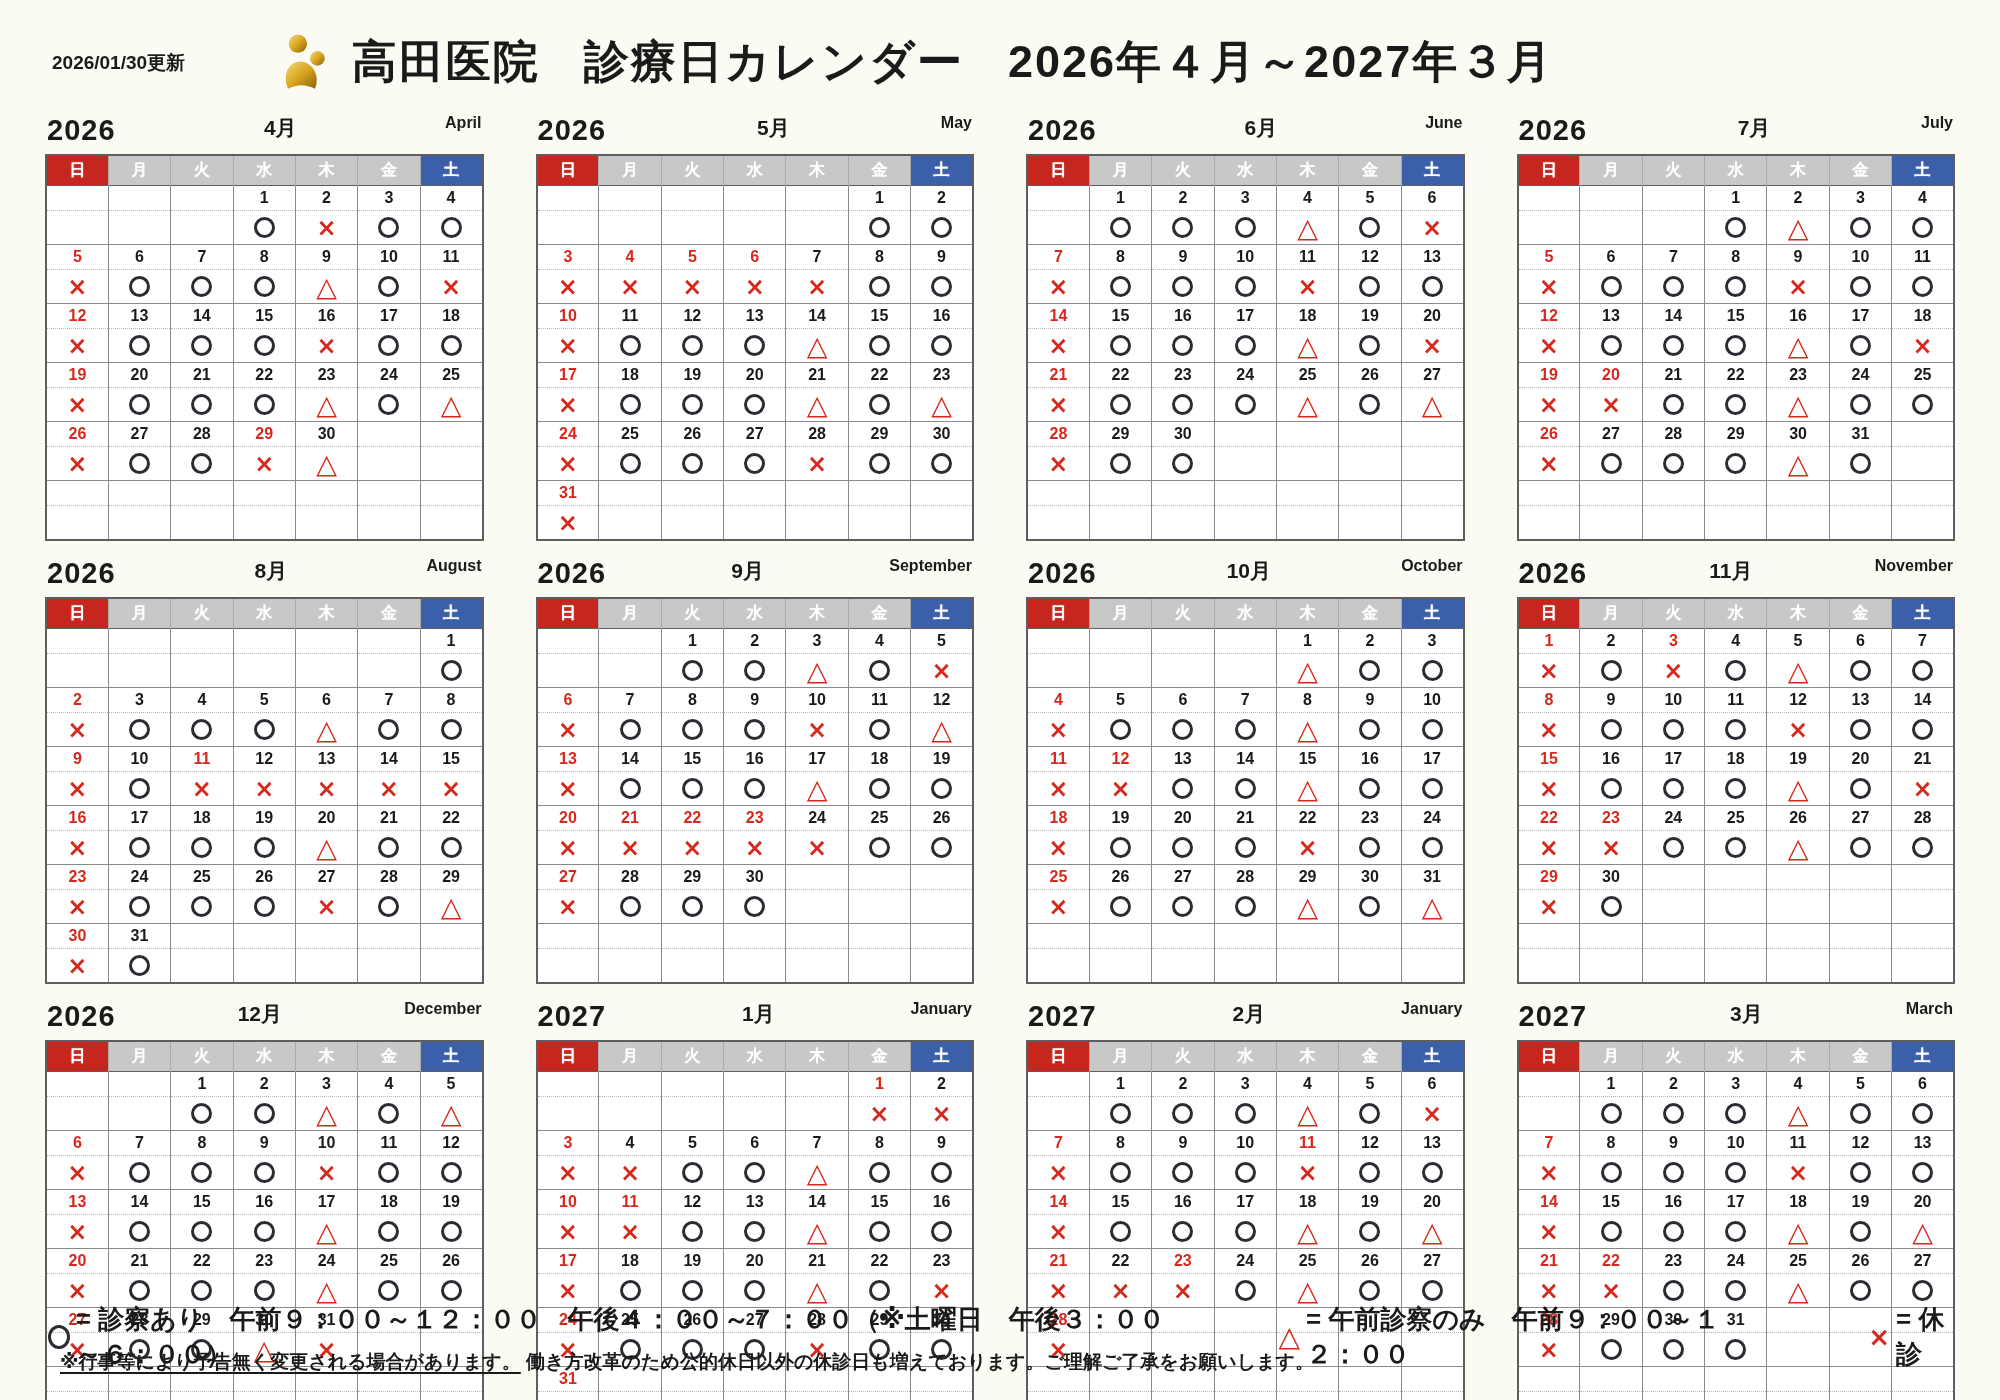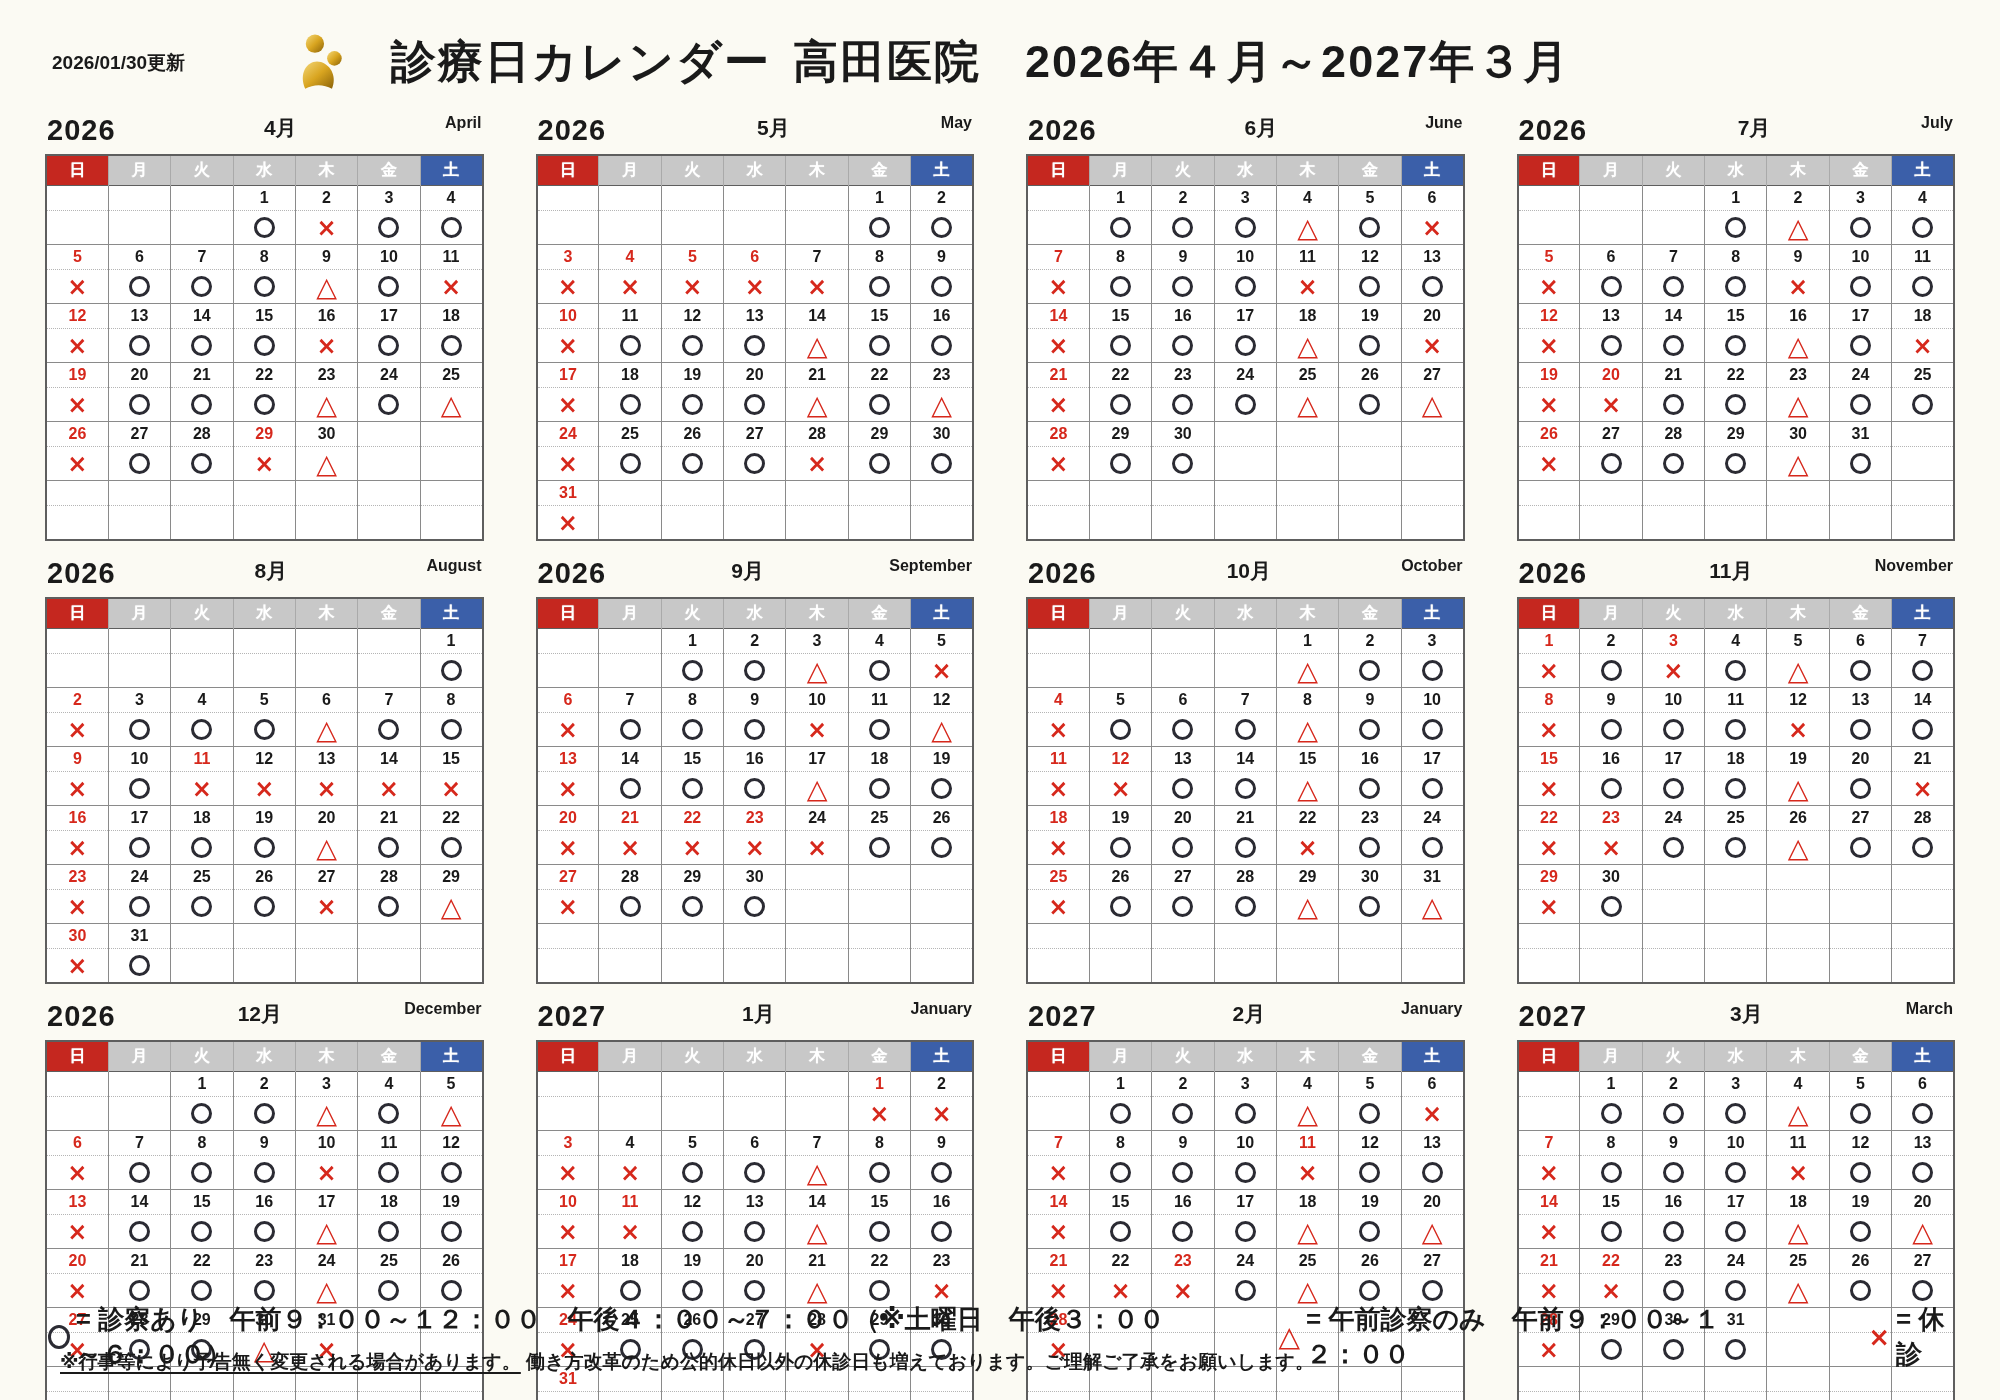--- a/index.html
+++ b/index.html
@@ -1,17 +1,17 @@
 <!DOCTYPE html>
 <html><head>
 <meta charset="utf-8">
 <style>
   html,body{margin:0;padding:0;}
   body{width:2000px;height:1400px;background:#fbfaf3;font-family:"Liberation Sans","DejaVu Sans",sans-serif;color:#1a1a1a;overflow:hidden;}
-  .page{position:relative;width:1831px;height:1400px;padding-left:34px;}
+  .page{position:relative;width:1831px;height:1400px;}
   .updated{position:absolute;top:50px;left:52px;font-size:19px;font-weight:bold;}
   .main-title{position:absolute;top:32px;left:0;width:100%;display:flex;justify-content:center;align-items:center;gap:22px;}
   .main-title .t{font-size:45px;font-weight:bold;letter-spacing:2px;}
   .main-title .t.sp{margin-left:22px;}
   .logo{width:52px;height:56px;flex:none;}
   .months-grid{position:absolute;top:114px;left:45px;width:1910px;display:grid;grid-template-columns:repeat(4,1fr);column-gap:52px;row-gap:16px;}
   .month{width:100%;}
   .m-head{display:flex;justify-content:space-between;align-items:flex-start;height:40px;padding:0 2px;}
   .m-year{font-size:29px;font-weight:bold;letter-spacing:1px;}
   .m-jp{font-size:21px;font-weight:bold;}
@@ -50,22 +50,22 @@
         <linearGradient id="goldg" x1="0" y1="0" x2="1" y2="1">
           <stop offset="0" stop-color="#f4d87a"></stop>
             <stop offset="0.5" stop-color="#d9a520"></stop>
             <stop offset="1" stop-color="#8a6209"></stop>
         </linearGradient>
       </defs>
       <circle cx="15" cy="8" r="7.5" fill="url(#goldg)"></circle>
       <path d="M7 45 C1 31, 10 20, 20 23 C29 26, 33 36, 29 45 C22 41, 14 41, 7 45 Z" fill="url(#goldg)"></path>
       <circle cx="31" cy="20" r="6" fill="url(#goldg)"></circle>
     </svg>
+    <span class="t">高田医院</span>
     <span class="t sp">診療日カレンダー</span>
-    <span class="t">高田医院</span>
     <span class="t sp">2026年４月～2027年３月</span>
   </div>
 
   <div class="months-grid">
       <div class="month">
         <div class="m-head">
           <span class="m-year">2026</span>
           <span class="m-jp">4月</span>
           <span class="m-en">April</span>
         </div>

